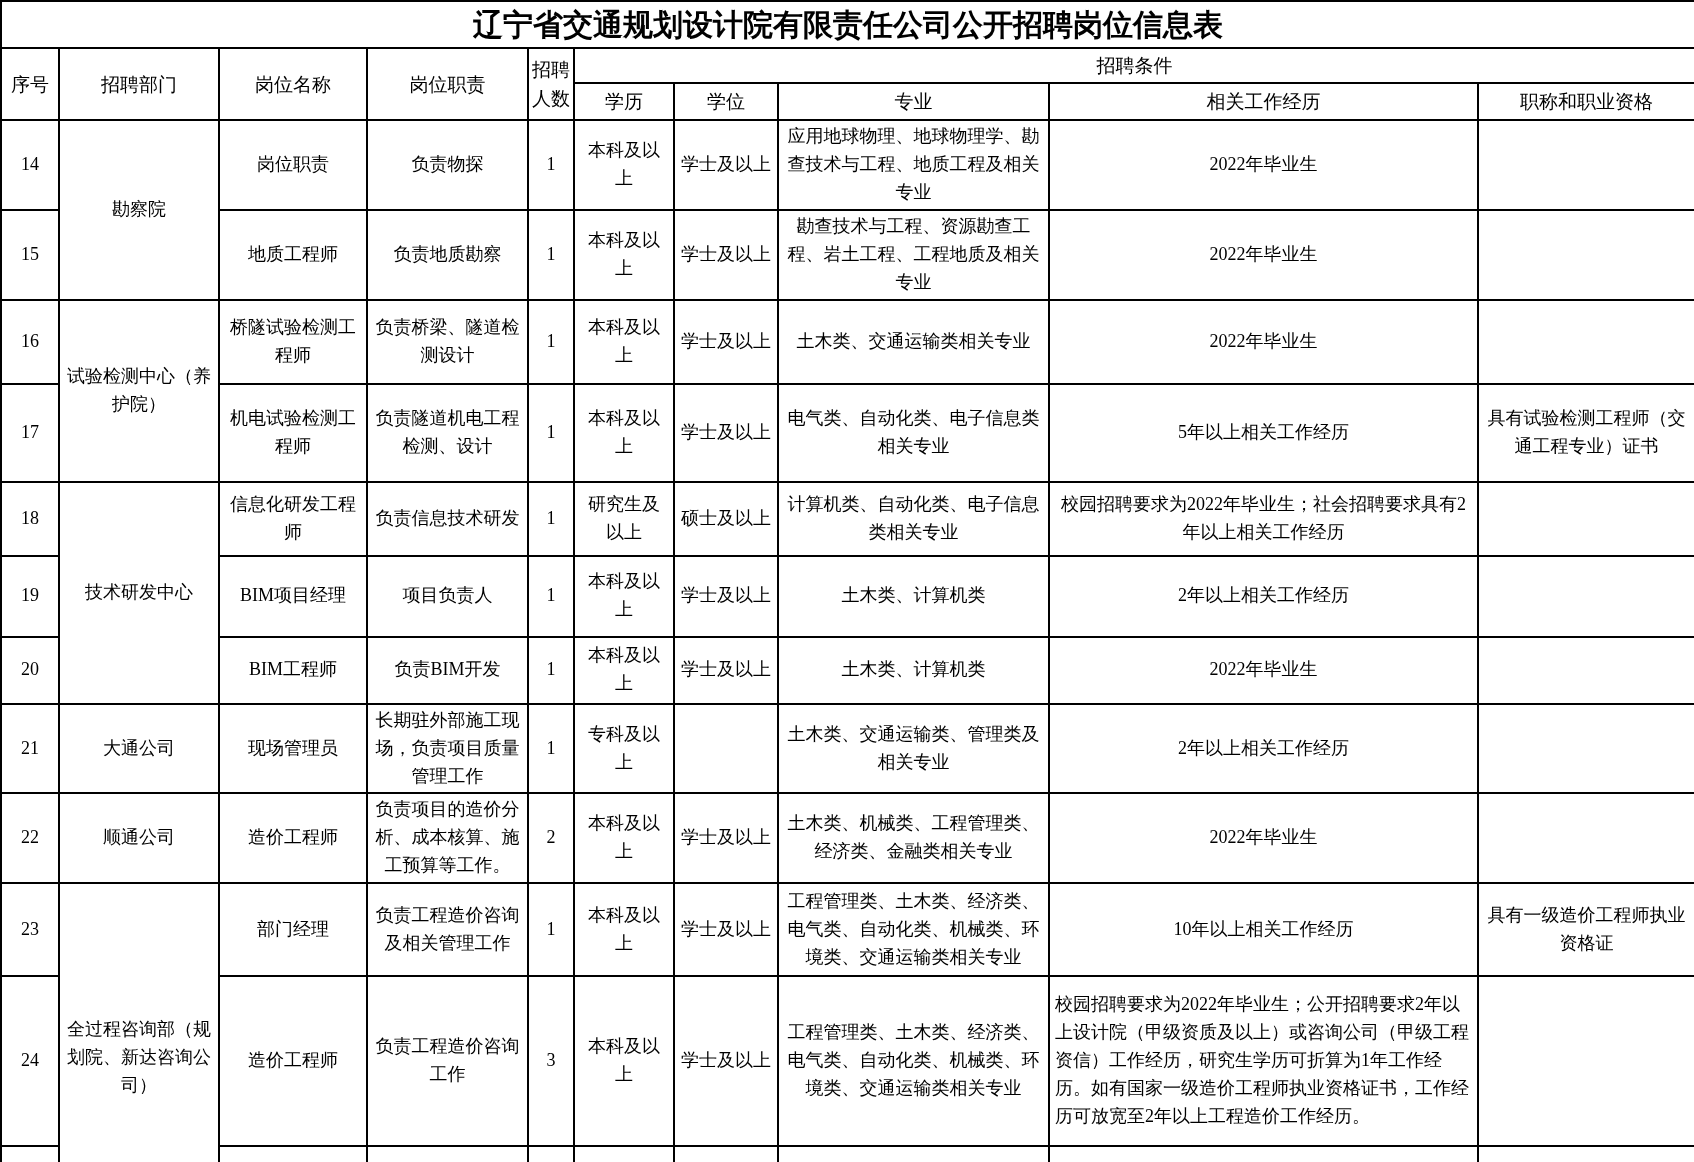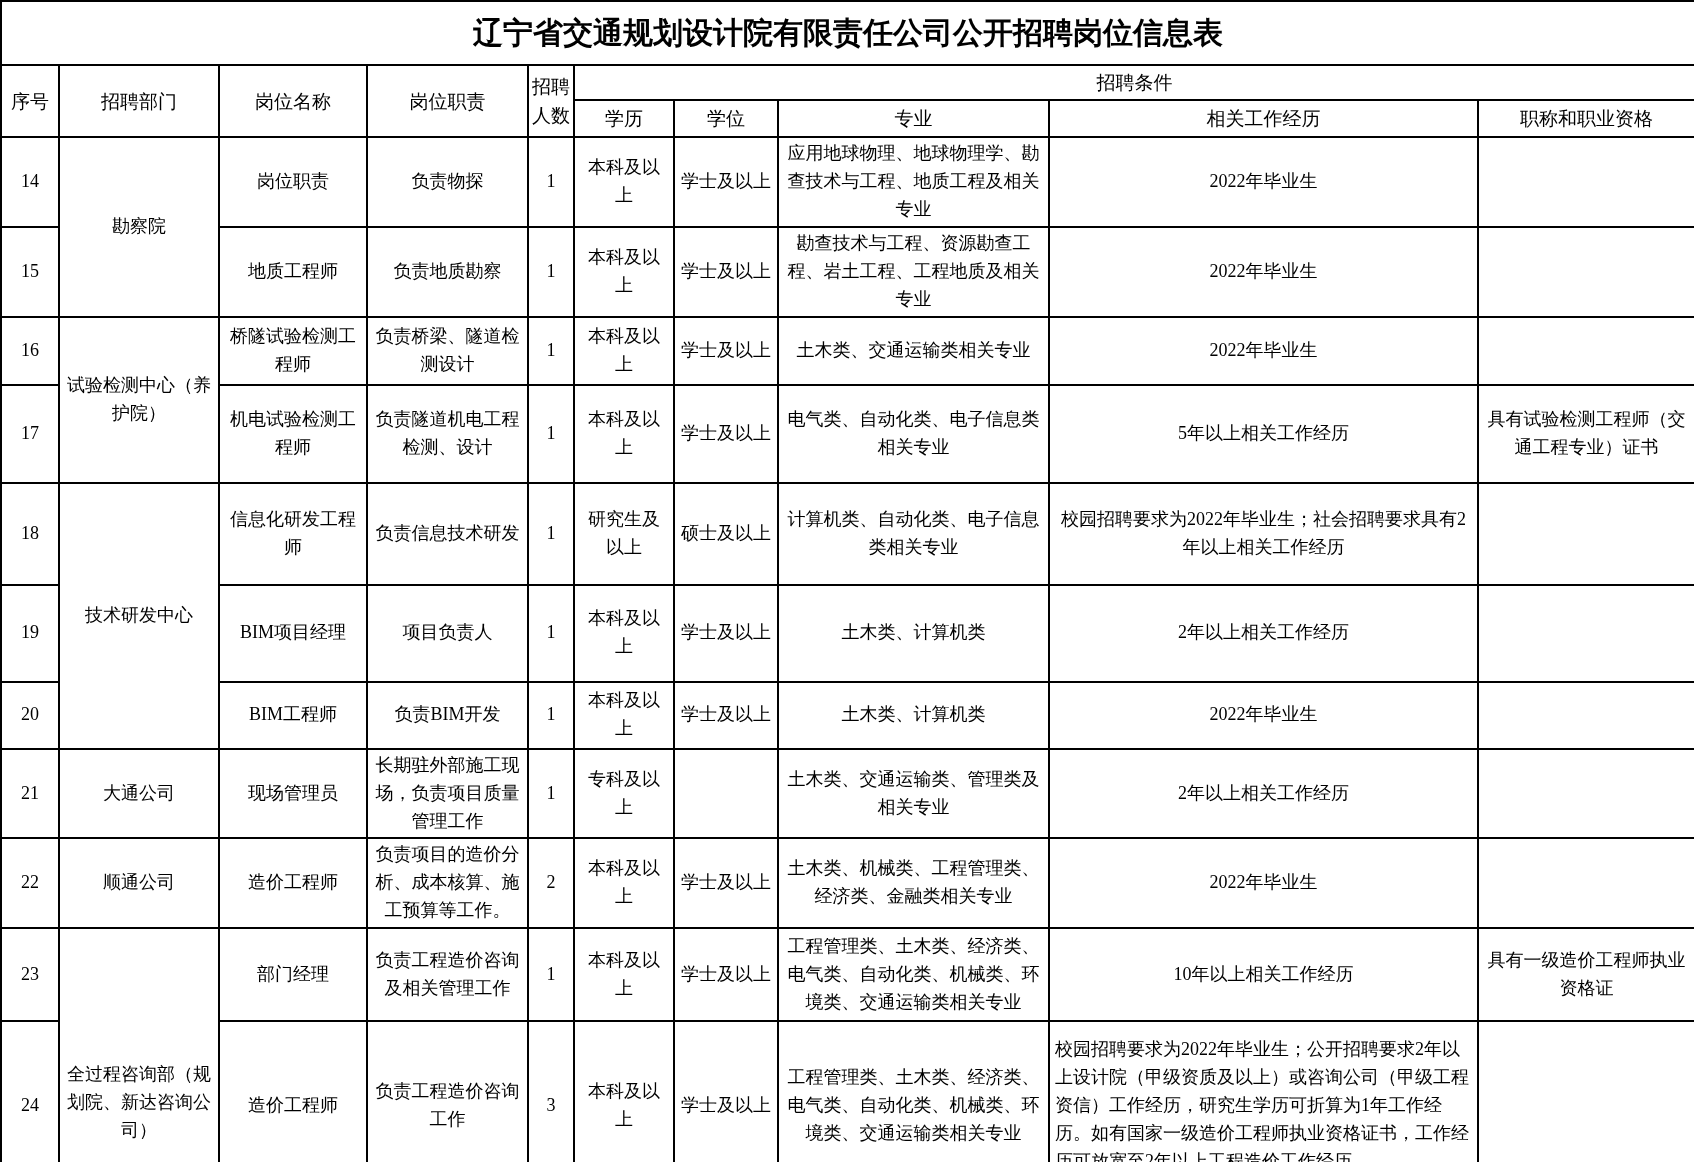--- a/index.html
+++ b/index.html
@@ -26,21 +26,21 @@
     <col style="width:161px">
       <col style="width:46px">
       <col style="width:100px">
     <col style="width:104px">
       <col style="width:271px">
       <col style="width:429px">
     <col style="width:217px">
   </colgroup>
 
   <tbody>
-      <tr class="title-row" style="height:64px">
+      <tr class="title-row" style="height:47px">
     <th colspan="10">辽宁省交通规划设计院有限责任公司公开招聘岗位信息表</th>
   </tr>
 
   <tr style="height:28px">
     <th class="hdr" rowspan="2">序号</th>
     <th class="hdr" rowspan="2">招聘部门</th>
     <th class="hdr" rowspan="2">岗位名称</th>
     <th class="hdr" rowspan="2">岗位职责</th>
     <th class="hdr tight" rowspan="2">招聘人数</th>
     <th class="hdr" colspan="5">招聘条件</th>
@@ -71,21 +71,21 @@
     <td>地质工程师</td>
     <td>负责地质勘察</td>
     <td class="cell-count">1</td>
     <td>本科及以上</td>
     <td>学士及以上</td>
     <td>勘查技术与工程、资源勘查工程、岩土工程、工程地质及相关专业</td>
     <td>2022年毕业生</td>
     <td></td>
   </tr>
 
-  <tr style="height:68px">
+  <tr style="height:84px">
     <td>16</td>
     <td rowspan="2">试验检测中心（养护院）</td>
     <td>桥隧试验检测工程师</td>
     <td>负责桥梁、隧道检测设计</td>
     <td class="cell-count">1</td>
     <td>本科及以上</td>
     <td>学士及以上</td>
     <td>土木类、交通运输类相关专业</td>
     <td>2022年毕业生</td>
     <td></td>
@@ -96,34 +96,34 @@
     <td>机电试验检测工程师</td>
     <td>负责隧道机电工程检测、设计</td>
     <td class="cell-count">1</td>
     <td>本科及以上</td>
     <td>学士及以上</td>
     <td>电气类、自动化类、电子信息类相关专业</td>
     <td>5年以上相关工作经历</td>
     <td>具有试验检测工程师（交通工程专业）证书</td>
   </tr>
 
-  <tr style="height:102px">
+  <tr style="height:74px">
     <td>18</td>
     <td rowspan="3">技术研发中心</td>
     <td>信息化研发工程师</td>
     <td>负责信息技术研发</td>
     <td class="cell-count">1</td>
     <td>研究生及以上</td>
     <td>硕士及以上</td>
     <td>计算机类、自动化类、电子信息类相关专业</td>
     <td>校园招聘要求为2022年毕业生；社会招聘要求具有2年以上相关工作经历</td>
     <td></td>
   </tr>
 
-  <tr style="height:97px">
+  <tr style="height:81px">
     <td>19</td>
     <td>BIM项目经理</td>
     <td>项目负责人</td>
     <td class="cell-count">1</td>
     <td>本科及以上</td>
     <td>学士及以上</td>
     <td>土木类、计算机类</td>
     <td>2年以上相关工作经历</td>
     <td></td>
   </tr>

